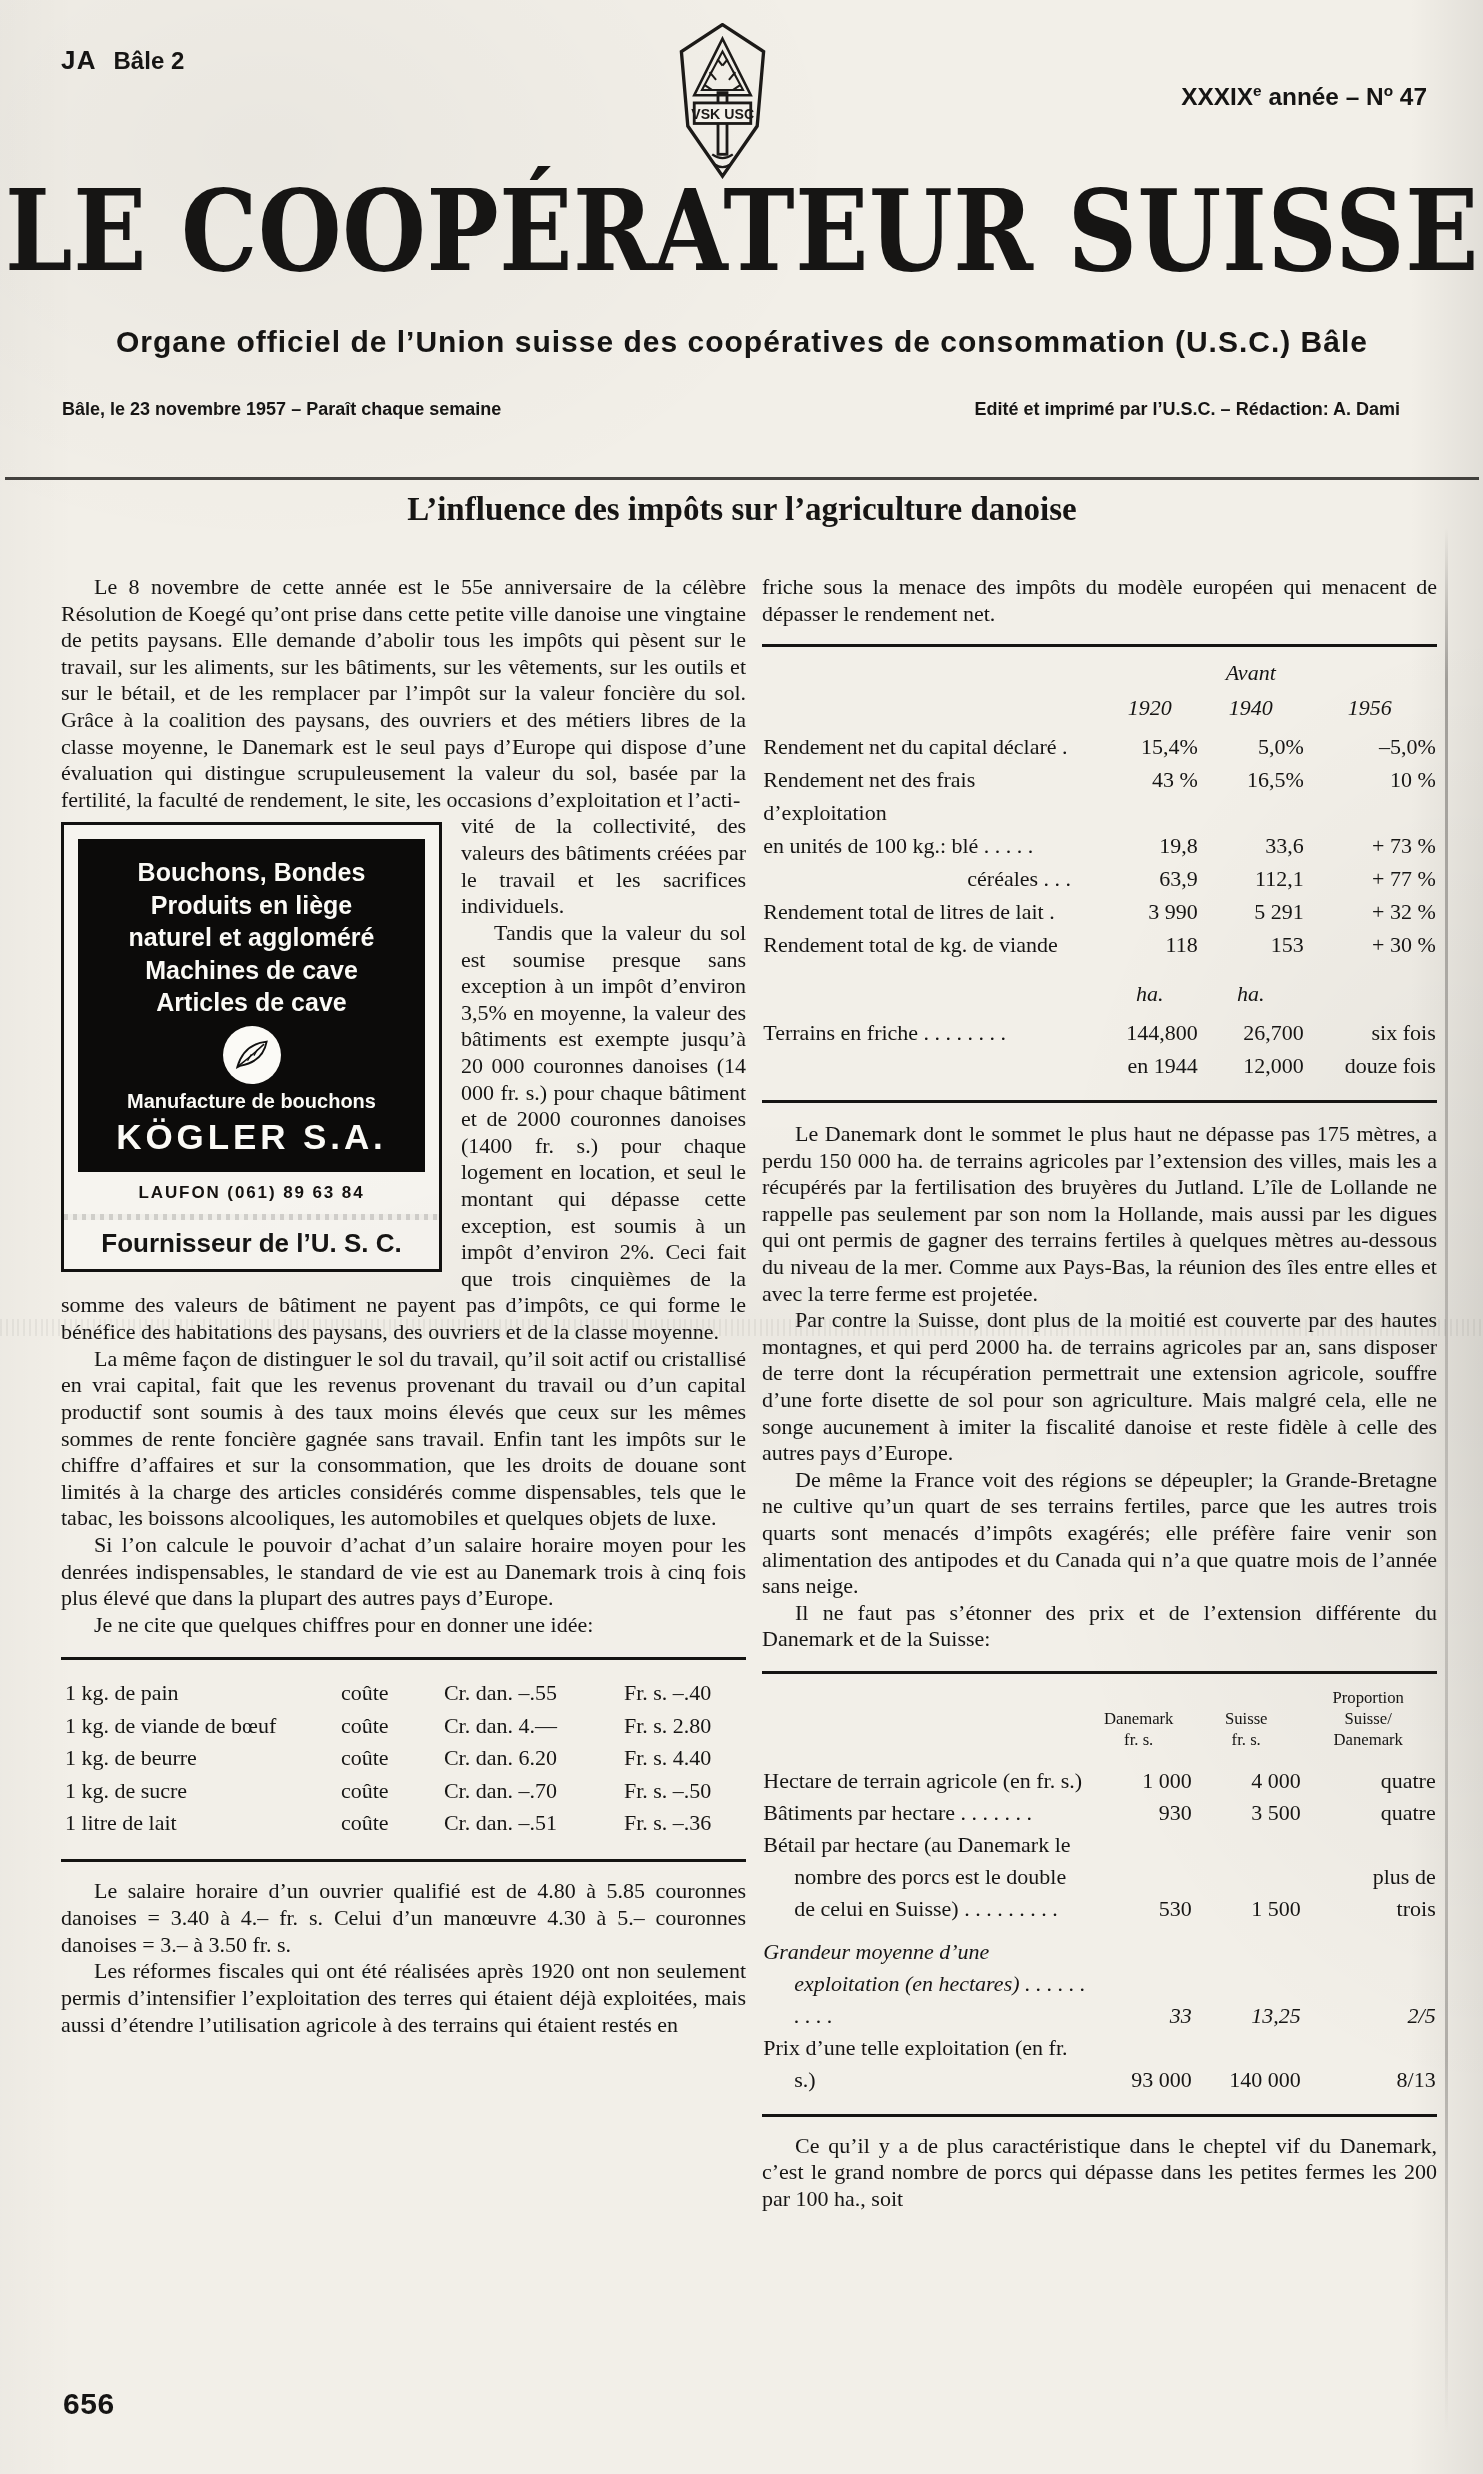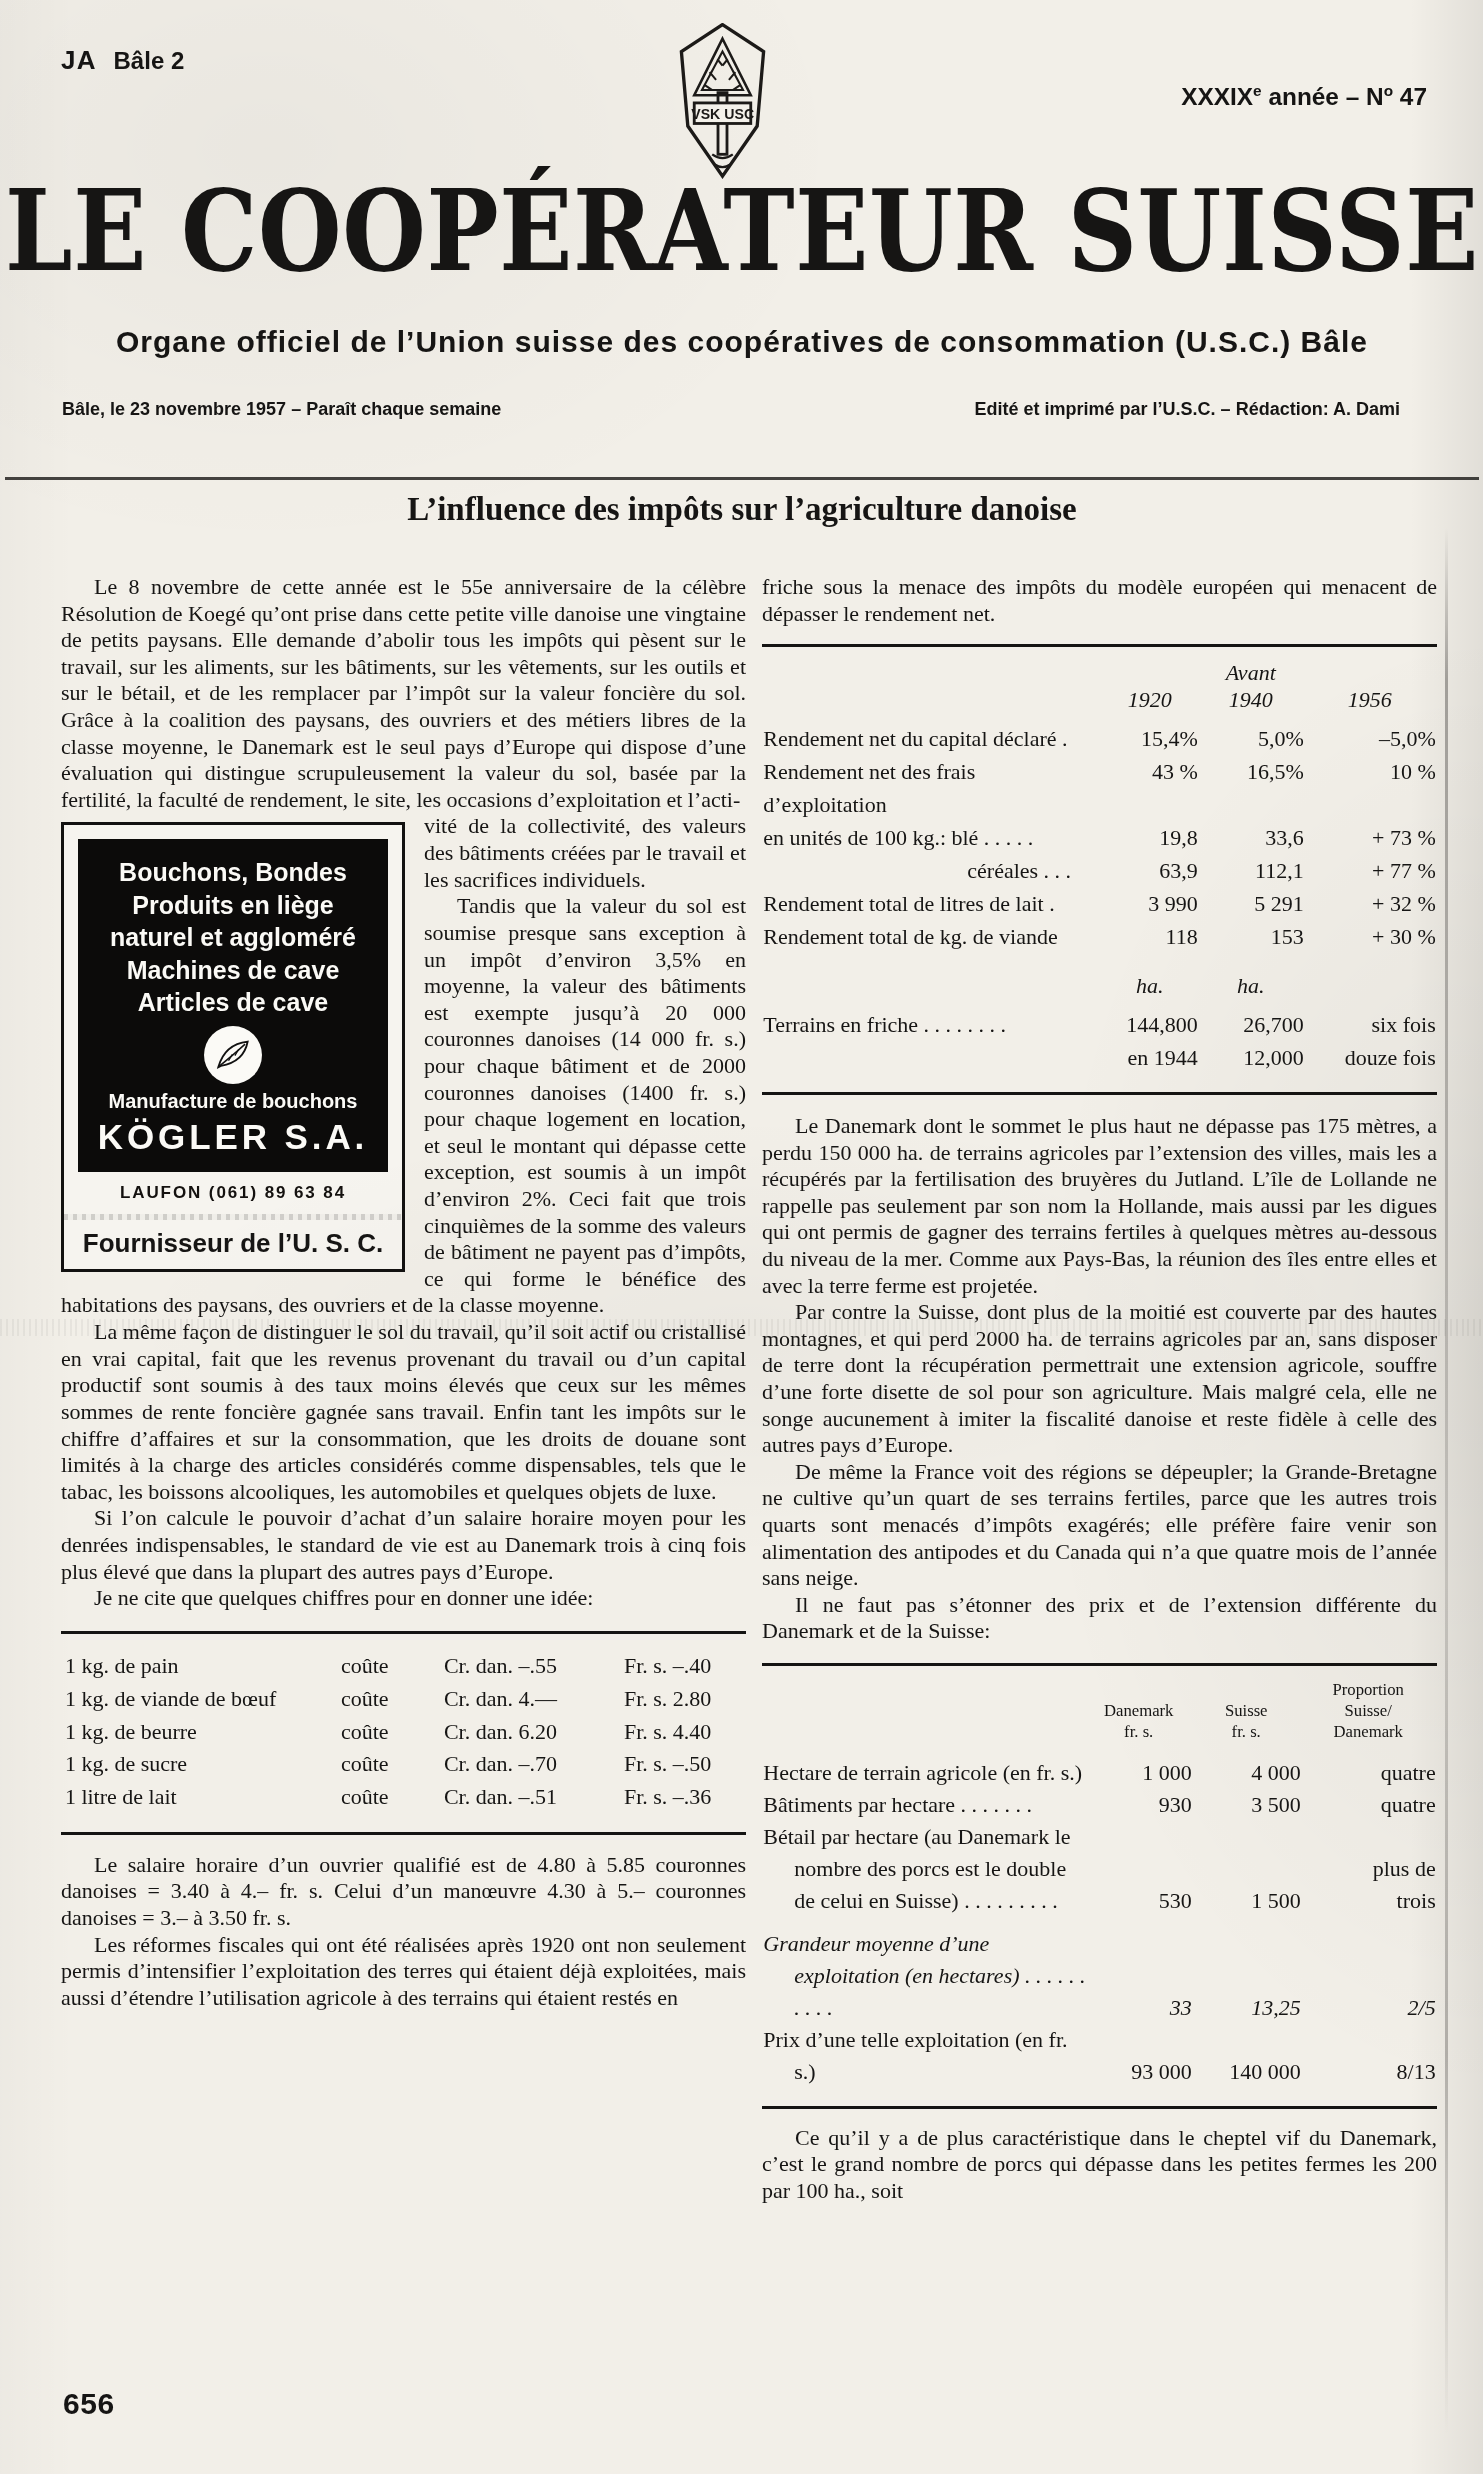--- a/index.html
+++ b/index.html
@@ -33,21 +33,21 @@
     font-family:"Liberation Sans",sans-serif;font-weight:bold;font-size:18px;}
   .rule-top{position:absolute;left:5.1px;right:5.1px;top:477px;height:2.6px;background:#1d1c1a;opacity:.82;}
   .title{position:absolute;left:0;right:0;top:491px;text-align:center;font-weight:bold;font-size:33px;}
   
   .col{position:absolute;top:574px;font-size:22px;line-height:1.21;}
   .left-col{left:61px;width:685px;}
   .right-col{left:762px;width:675px;}
   .col p{margin:0;text-align:justify;}
   .col p.ind{text-indent:33px;}
   
-  .ad{float:left;width:344px;margin:9px 19px 6.4px 0;border:3.2px solid #121110;
+  .ad{float:left;width:381px;margin:9px 19px 6.4px 0;border:3.2px solid #121110;
     padding:14px 14px 10.3px;box-sizing:border-box;background:rgba(255,255,255,.30);
     font-family:"Liberation Sans",sans-serif;text-align:center;}
   .ad-black{background:#0c0b0a;color:#fbfaf6;padding:16.7px 5.1px 13px;}
   .ad-line{font-weight:bold;font-size:25px;line-height:1.3;}
   .ad-leaf{margin:7.7px auto 5.1px;width:58px;height:58px;border-radius:50%;background:#fbfaf6;
     display:flex;align-items:center;justify-content:center;}
   .ad-manufacture{font-weight:bold;font-size:20px;margin-top:2.6px;}
   .ad-company{font-weight:bold;font-size:35px;letter-spacing:3.9px;margin-top:2.6px;}
   .ad-phone{font-weight:bold;font-size:17px;letter-spacing:1.9px;margin-top:11.6px;color:#14110f;}
   .ad-divider{height:5.8px;margin:10.3px -14px 7.7px;opacity:.45;
@@ -58,21 +58,21 @@
     margin:19px 0 16.7px;padding:16.7px 3.9px 19px;}
   .pt-row{display:grid;grid-template-columns:276px 103px 180px 1fr;line-height:1.48;}
   
   .yt{border-top:3.2px solid #151412;border-bottom:3.2px solid #151412;margin:16.7px 0 18px;padding:13px 1.3px 18px;}
   .yt-row{display:grid;grid-template-columns:1fr 96px 106px 132px;line-height:1.5;}
   .yt-num{text-align:right;}
   .it{}
   .yt-avant{display:grid;grid-template-columns:1fr 96px 106px 132px;}
   .yt-avant .a{grid-column:3;text-align:center;font-style:italic;}
   .yt-years{display:grid;grid-template-columns:1fr 96px 106px 132px;font-style:italic;margin-bottom:9px;}
-  .yt-years span{text-align:center;}
+  .yt-years span{text-align:center;margin-top:8px;}
   .yt-sec{display:grid;grid-template-columns:1fr 257px;margin:16.7px 0 14px;font-style:italic;}
   .yt-sec .acc{text-align:center;padding-right:23px;line-height:1.35;}
   .yt-ha{margin:15.4px 0 6.4px;}
   .yt-ha span{text-align:center;font-style:italic;}
   
   .ct{border-top:3.2px solid #151412;border-bottom:3.2px solid #151412;margin:18px 0 15.4px;padding:14px 1.3px 18px;}
   .ct-head{display:grid;grid-template-columns:1fr 106px 109px 135px;margin-bottom:14px;}
   .ct-head div{text-align:center;font-size:16.7px;line-height:1.25;align-self:end;}
   .ct-row{display:grid;grid-template-columns:1fr 106px 109px 135px;align-items:end;line-height:1.46;}
   .ct-label{padding-left:31px;text-indent:-31px;text-align:left;}

